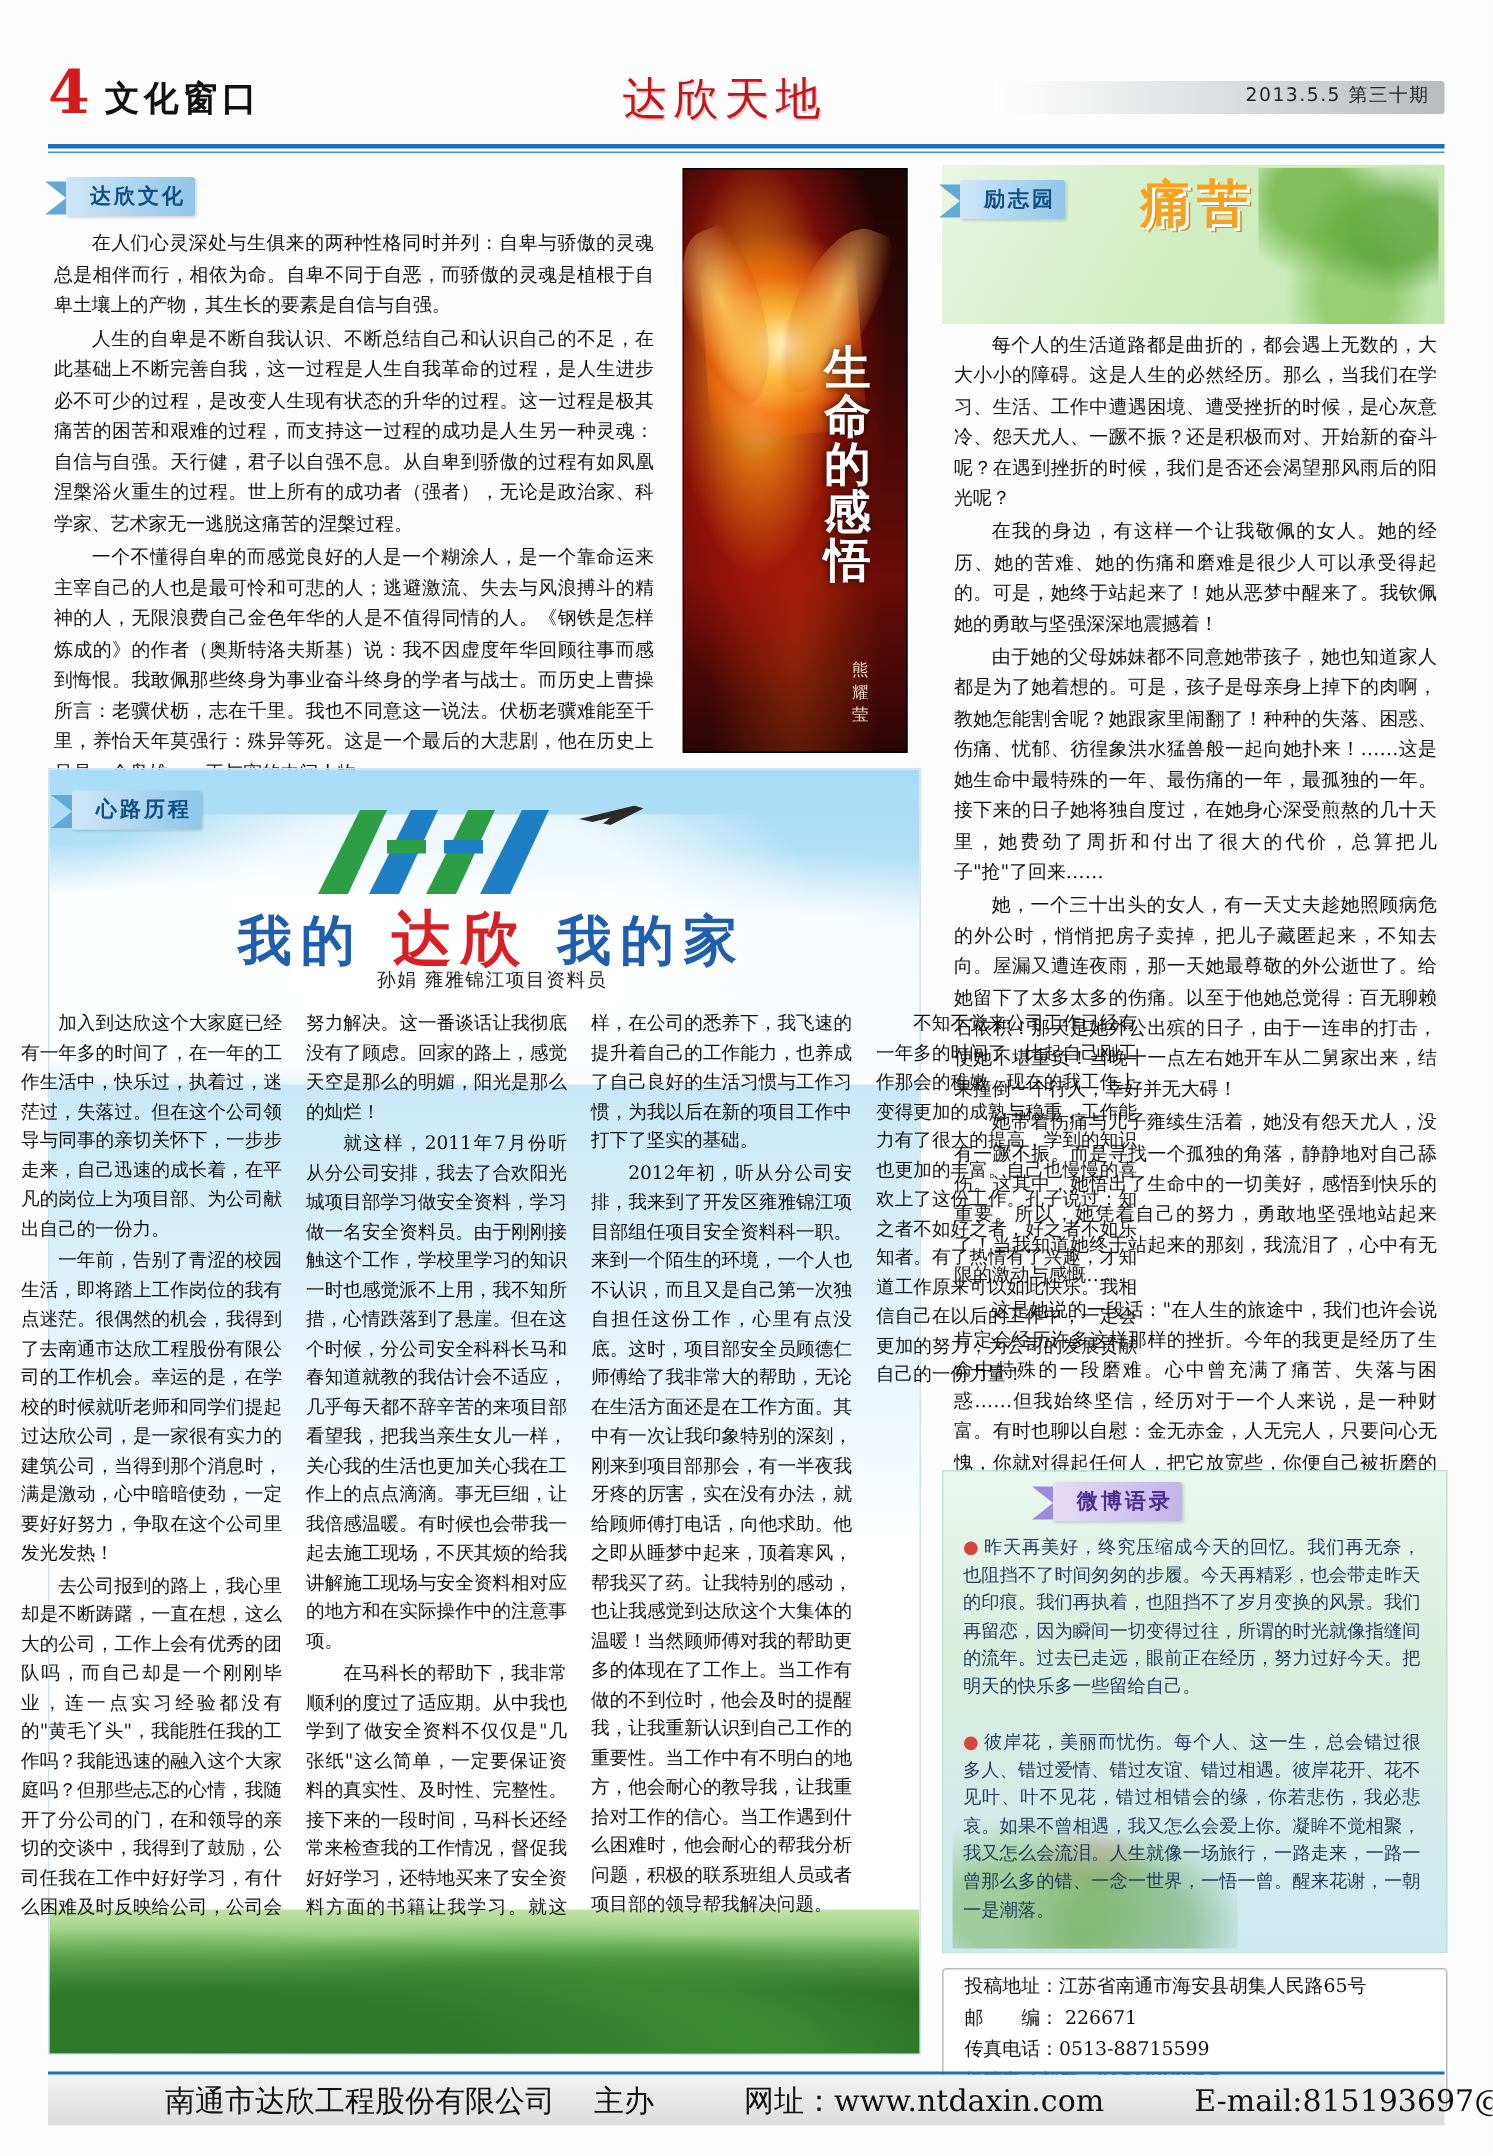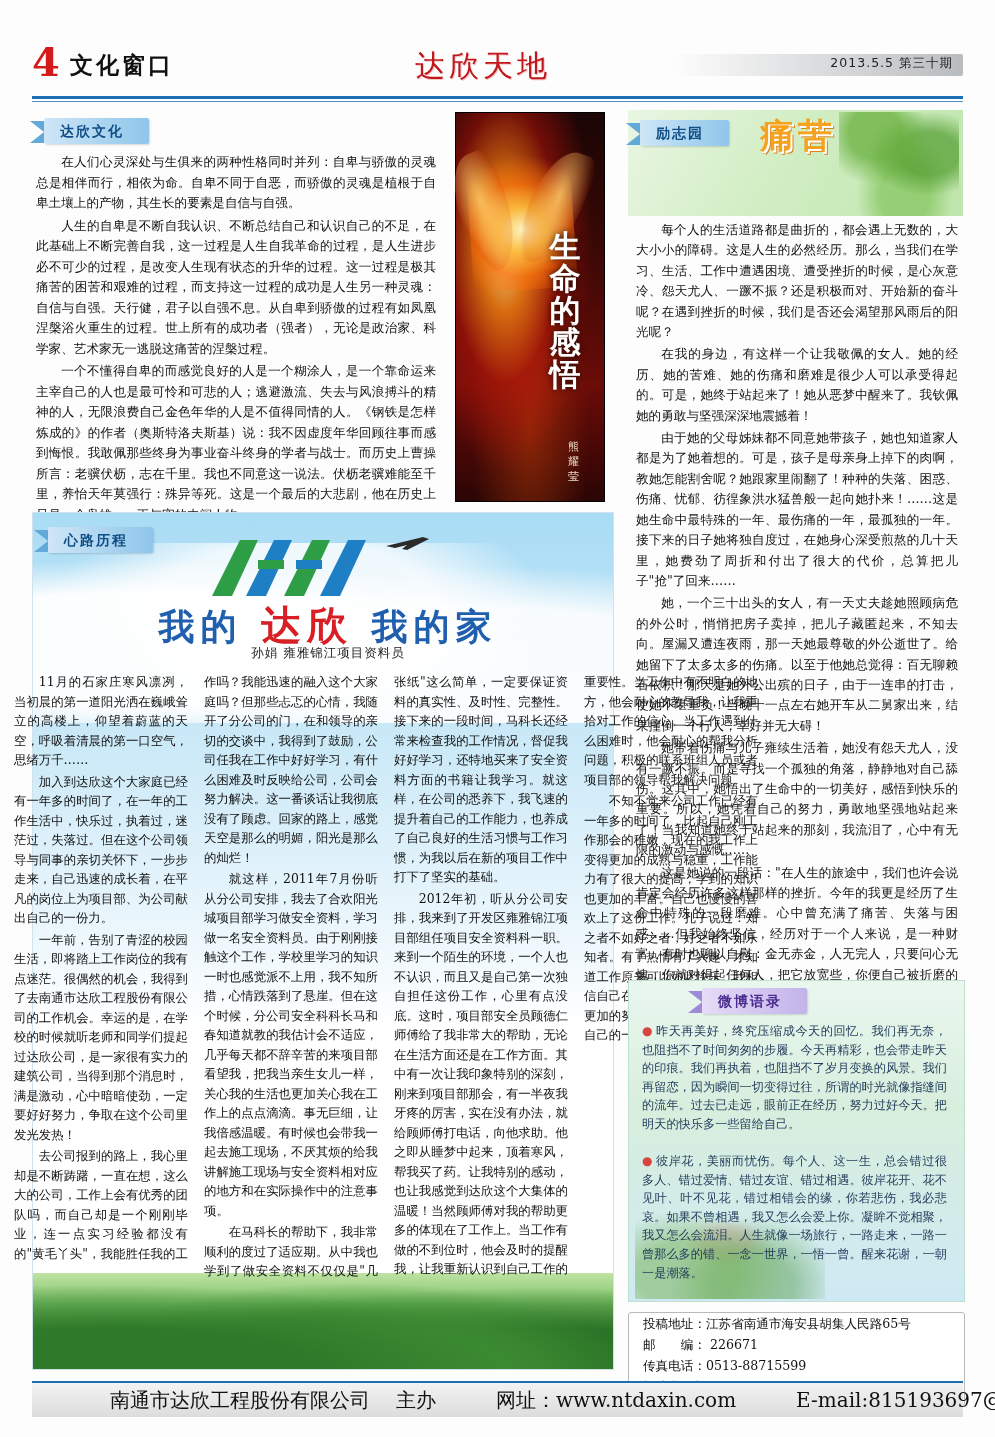--- a/index.html
+++ b/index.html
@@ -44,21 +44,21 @@
     font-size:12.5px;color:#222;letter-spacing:1px;
   }
   .rule{
     position:absolute;left:32px;width:931px;height:3px;background:#1b6fb4;
   }
   .rule.top{top:96px;}
   .rule.thin{height:1px;background:#4a90c8;top:101px;}
   
   .tab{
     position:absolute;height:26px;line-height:26px;
-    padding:0 25px 0 16px;
+    padding:0 6px 0 16px;
     font-size:14px;font-weight:bold;color:#0f4f86;letter-spacing:2px;
     background:linear-gradient(to right,#cfe6f7,#8fc6ea);
     border-radius:2px;
     box-shadow:1px 1px 2px rgba(0,0,0,.15);
   }
   .tab:before{
     content:"";position:absolute;left:-14px;top:3px;
     border-left:14px solid transparent;border-top:11px solid #63a9d8;
     border-bottom:11px solid #63a9d8;
   }
@@ -294,21 +294,20 @@
   </svg>
 
   <div class="feature-head">
     <span>我的</span>
     <span class="accent">达欣</span>
     <span>我的家</span>
   </div>
   <div class="feature-byline">孙娟  雍雅锦江项目资料员</div>
 
   <div class="feature-cols">
-    <p>11月的石家庄寒风凛冽，当初晨的第一道阳光洒在巍峨耸立的高楼上，仰望着蔚蓝的天空，呼吸着清晨的第一口空气，思绪万千……</p>
     <p>加入到达欣这个大家庭已经有一年多的时间了，在一年的工作生活中，快乐过，执着过，迷茫过，失落过。但在这个公司领导与同事的亲切关怀下，一步步走来，自己迅速的成长着，在平凡的岗位上为项目部、为公司献出自己的一份力。</p>
     <p>一年前，告别了青涩的校园生活，即将踏上工作岗位的我有点迷茫。很偶然的机会，我得到了去南通市达欣工程股份有限公司的工作机会。幸运的是，在学校的时候就听老师和同学们提起过达欣公司，是一家很有实力的建筑公司，当得到那个消息时，满是激动，心中暗暗使劲，一定要好好努力，争取在这个公司里发光发热！</p>
     <p>去公司报到的路上，我心里却是不断踌躇，一直在想，这么大的公司，工作上会有优秀的团队吗，而自己却是一个刚刚毕业，连一点实习经验都没有的"黄毛丫头"，我能胜任我的工作吗？我能迅速的融入这个大家庭吗？但那些忐忑的心情，我随开了分公司的门，在和领导的亲切的交谈中，我得到了鼓励，公司任我在工作中好好学习，有什么困难及时反映给公司，公司会努力解决。这一番谈话让我彻底没有了顾虑。回家的路上，感觉天空是那么的明媚，阳光是那么的灿烂！</p>
     <p>就这样，2011年7月份听从分公司安排，我去了合欢阳光城项目部学习做安全资料，学习做一名安全资料员。由于刚刚接触这个工作，学校里学习的知识一时也感觉派不上用，我不知所措，心情跌落到了悬崖。但在这个时候，分公司安全科科长马和春知道就教的我估计会不适应，几乎每天都不辞辛苦的来项目部看望我，把我当亲生女儿一样，关心我的生活也更加关心我在工作上的点点滴滴。事无巨细，让我倍感温暖。有时候也会带我一起去施工现场，不厌其烦的给我讲解施工现场与安全资料相对应的地方和在实际操作中的注意事项。</p>
     <p>在马科长的帮助下，我非常顺利的度过了适应期。从中我也学到了做安全资料不仅仅是"几张纸"这么简单，一定要保证资料的真实性、及时性、完整性。接下来的一段时间，马科长还经常来检查我的工作情况，督促我好好学习，还特地买来了安全资料方面的书籍让我学习。就这样，在公司的悉养下，我飞速的提升着自己的工作能力，也养成了自己良好的生活习惯与工作习惯，为我以后在新的项目工作中打下了坚实的基础。</p>
     <p>2012年初，听从分公司安排，我来到了开发区雍雅锦江项目部组任项目安全资料科一职。来到一个陌生的环境，一个人也不认识，而且又是自己第一次独自担任这份工作，心里有点没底。这时，项目部安全员顾德仁师傅给了我非常大的帮助，无论在生活方面还是在工作方面。其中有一次让我印象特别的深刻，刚来到项目部那会，有一半夜我牙疼的厉害，实在没有办法，就给顾师傅打电话，向他求助。他之即从睡梦中起来，顶着寒风，帮我买了药。让我特别的感动，也让我感觉到达欣这个大集体的温暖！当然顾师傅对我的帮助更多的体现在了工作上。当工作有做的不到位时，他会及时的提醒我，让我重新认识到自己工作的重要性。当工作中有不明白的地方，他会耐心的教导我，让我重拾对工作的信心。当工作遇到什么困难时，他会耐心的帮我分析问题，积极的联系班组人员或者项目部的领导帮我解决问题。</p>
     <p>不知不觉来公司工作已经有一年多的时间了，比起自己刚工作那会的稚嫩，现在的我工作上变得更加的成熟与稳重，工作能力有了很大的提高，学到的知识也更加的丰富。自己也慢慢的喜欢上了这份工作。孔子说过：知之者不如好之者，好之者不如乐知者。有了热情有了兴趣，才知道工作原来可以如此快乐。我相信自己在以后的工作中，一定会更加的努力，为公司的发展贡献自己的一份力量！</p>
   </div>
 
   <div class="lizhi-box">

